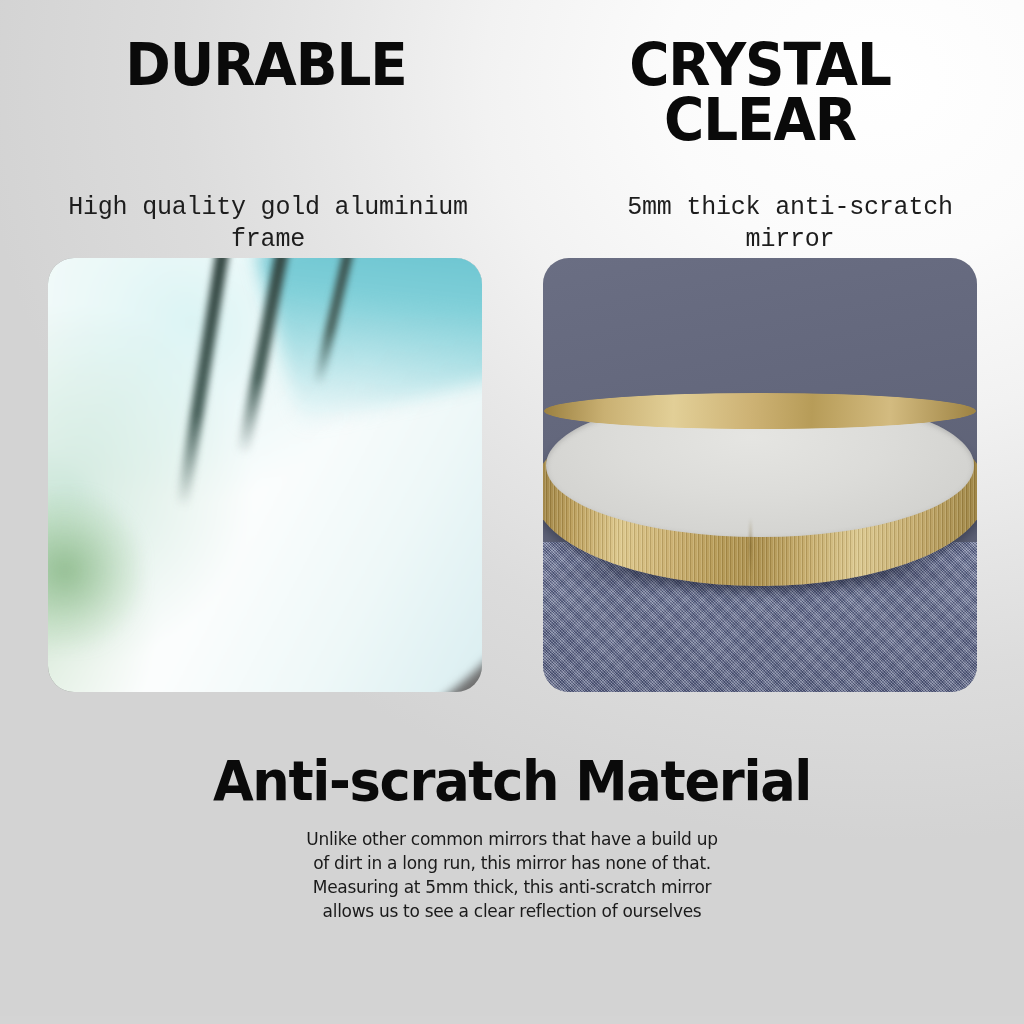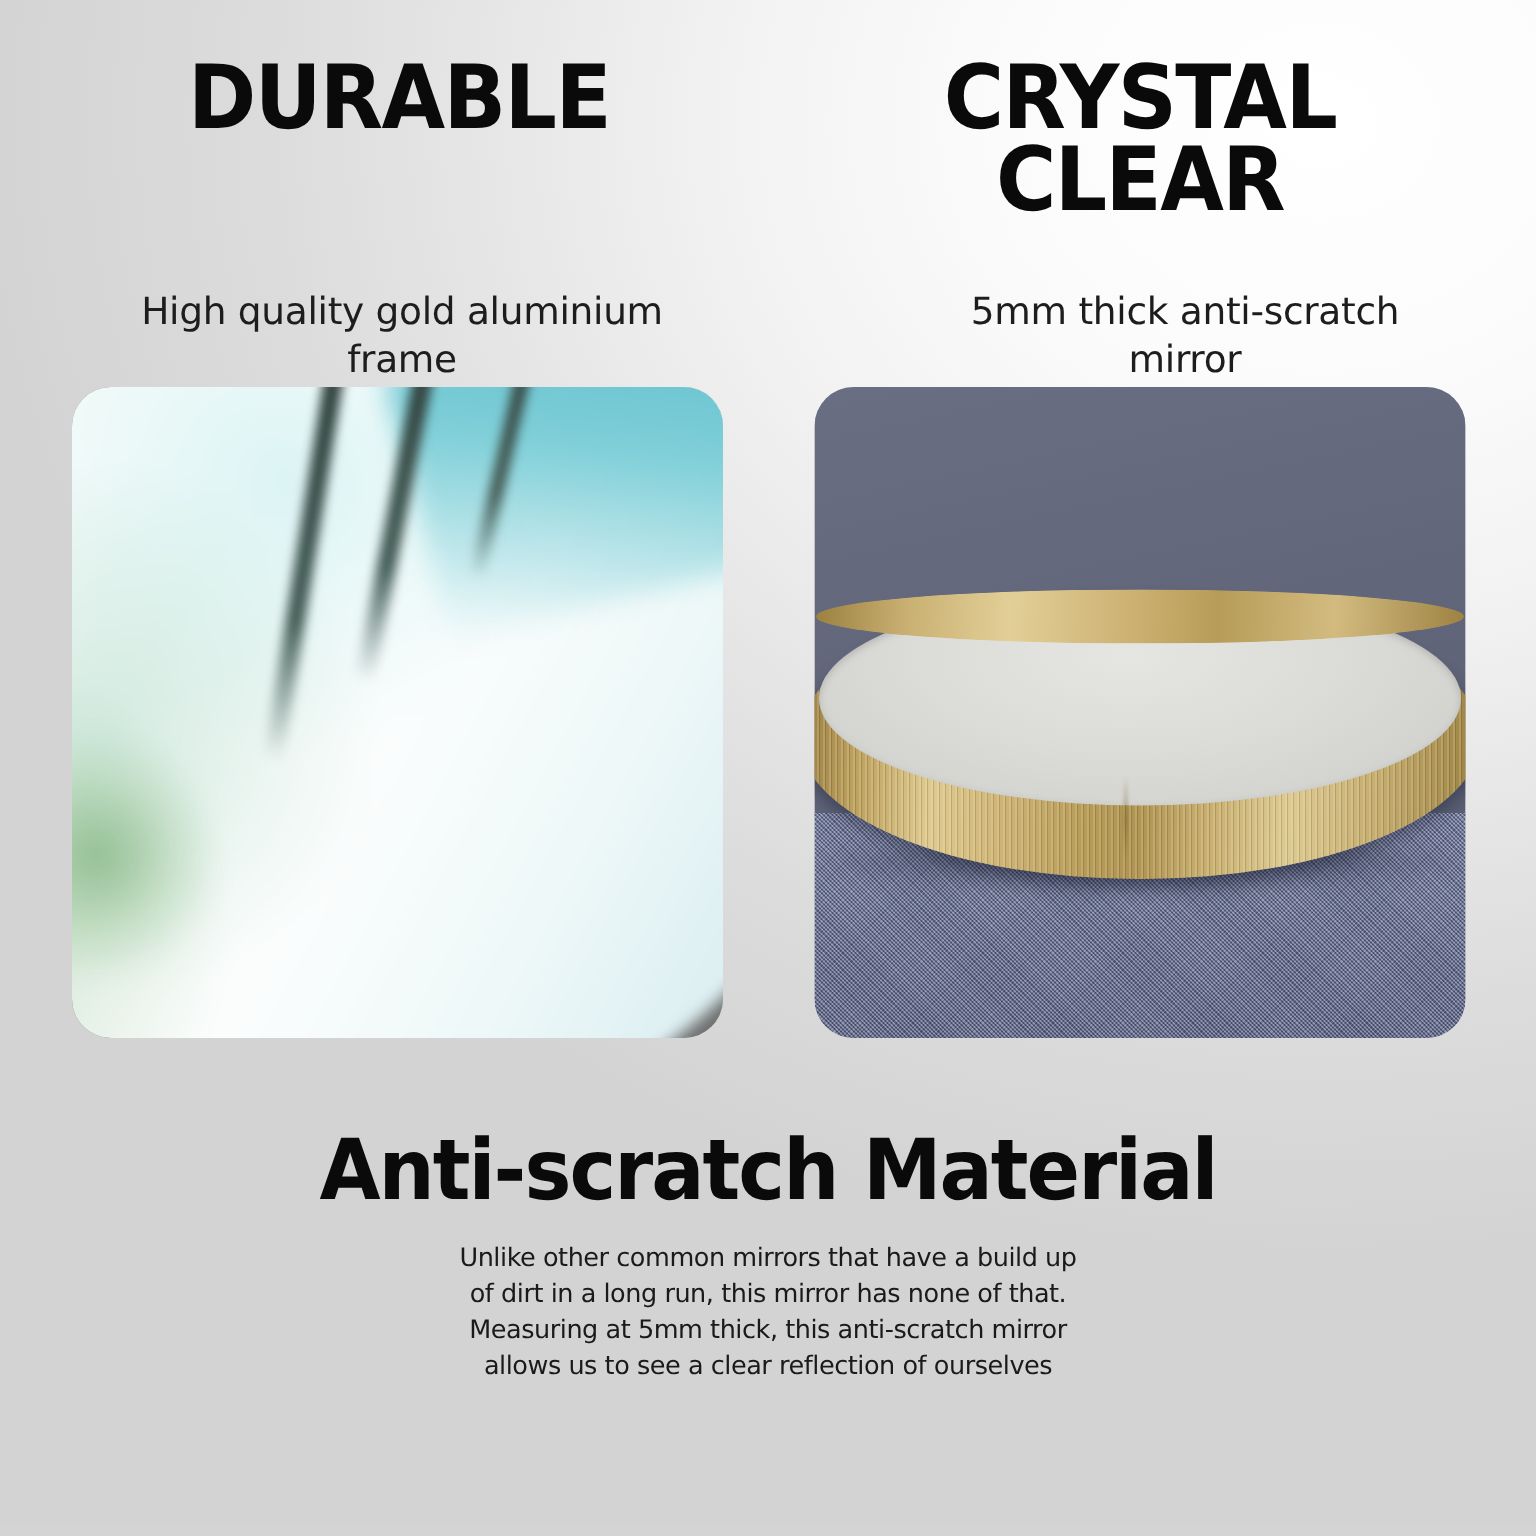--- a/index.html
+++ b/index.html
@@ -59,20 +59,21 @@
   
   .caption {
     position: absolute;
     top: 192px;
     text-align: center;
     color: #1d1d1d;
     font-size: 25px;
     line-height: 1.26;
     letter-spacing: -0.2px;
     white-space: pre-line;
+    font-family: Liberation Mono, monospace;
   }
   .caption-left  { left: 42px;  width: 452px; }
   .caption-right { left: 564px; width: 452px; }
 
   
   .card {
     position: absolute;
     top: 258px;
     width: 434px;
     height: 434px;

